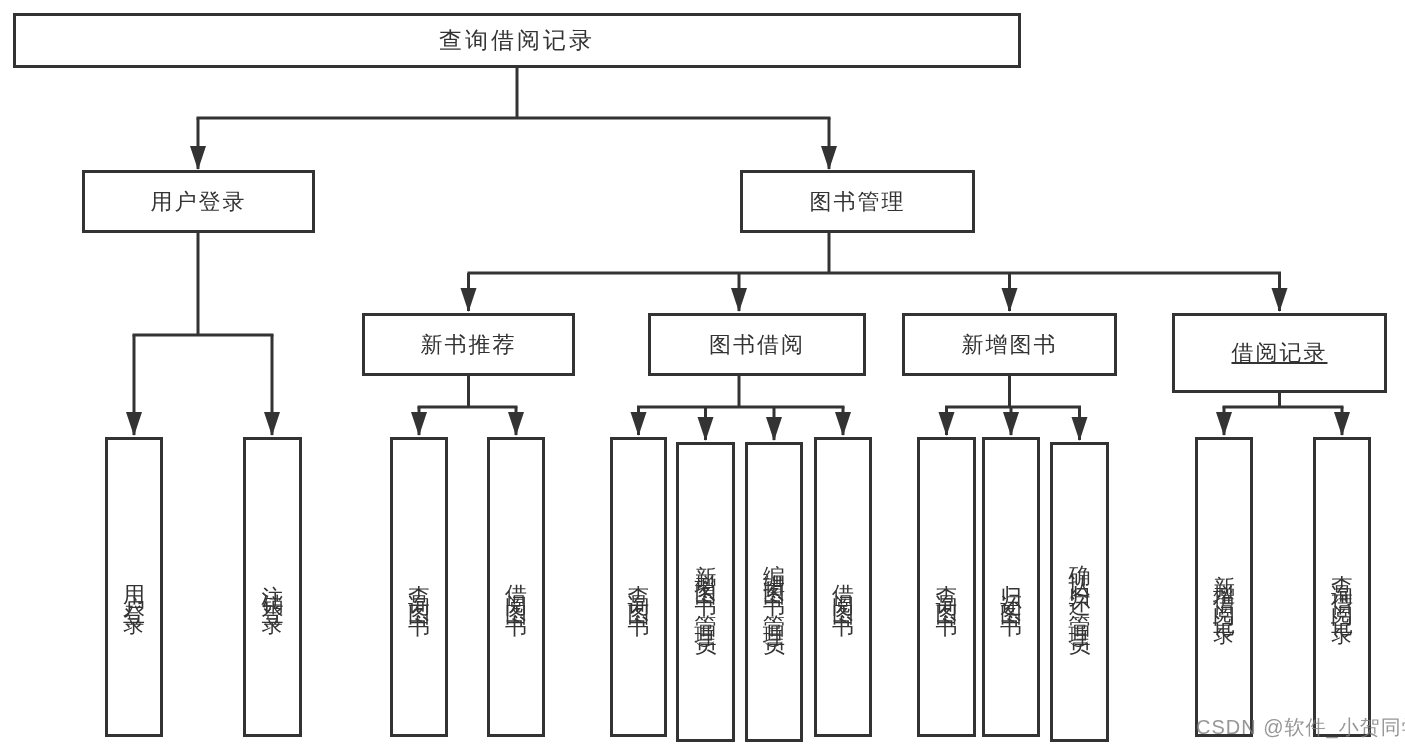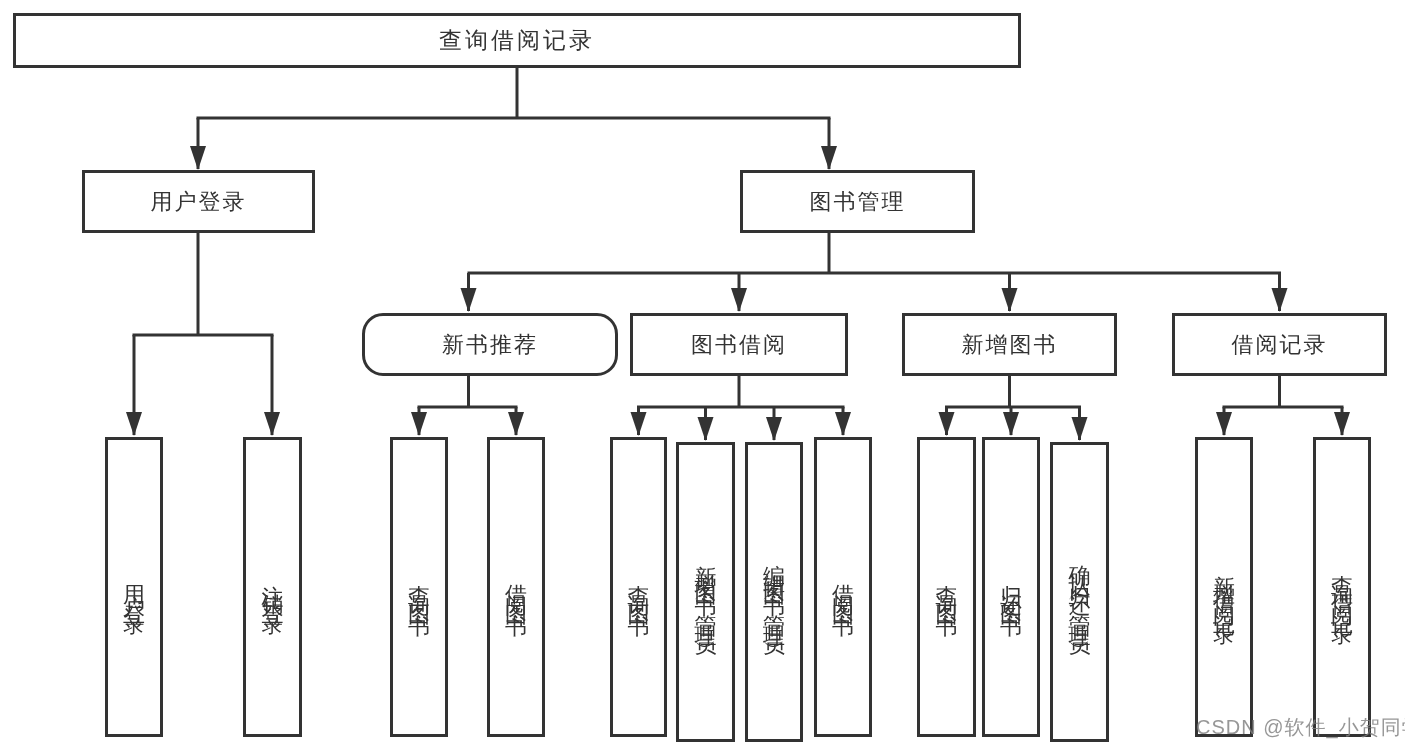--- a/index.html
+++ b/index.html
@@ -74,24 +74,24 @@
       <path d="M1224 407 V435" marker-end="url(#ah)"></path>
       <path d="M1342 407 V435" marker-end="url(#ah)"></path>
     </g>
   </svg>
 
   <div class="node h-node root-node" style="left:13px;top:13px;width:1008px;height:55px;">查询借阅记录</div>
 
   <div class="node h-node" style="left:82px;top:170px;width:233px;height:63px;">用户登录</div>
   <div class="node h-node" style="left:712px;top:170px;width:235px;height:63px;margin-left:28px;">图书管理</div>
 
-  <div class="node h-node" style="left:362px;top:313px;width:256px;height:63px;border-radius:21px;">新书推荐</div>
-  <div class="node h-node" style="left:630px;top:313px;width:218px;height:63px;">图书借阅</div>
+  <div class="node h-node" style="left:362px;top:313px;width:213px;height:63px;">新书推荐</div>
+  <div class="node h-node" style="left:648px;top:313px;width:218px;height:63px;">图书借阅</div>
   <div class="node h-node" style="left:902px;top:313px;width:215px;height:63px;">新增图书</div>
-  <div class="node h-node" style="left:1172px;top:313px;width:215px;height:63px;">借阅记录</div>
+  <div class="node h-node" style="left:1172px;top:313px;width:215px;height:80px;text-decoration:underline;">借阅记录</div>
 
   <div class="node v-node" style="left:105px;top:437px;width:58px;height:300px;">用户登录</div>
   <div class="node v-node" style="left:243px;top:437px;width:59px;height:300px;">注销登录</div>
 
   <div class="node v-node" style="left:390px;top:437px;width:58px;height:300px;">查询图书</div>
   <div class="node v-node" style="left:487px;top:437px;width:58px;height:300px;">借阅图书</div>
 
   <div class="node v-node" style="left:610px;top:437px;width:57px;height:300px;">查询图书</div>
   <div class="node v-node" style="left:676px;top:442px;width:59px;height:300px;">新增图书（管理员）</div>
   <div class="node v-node" style="left:745px;top:442px;width:58px;height:300px;">编辑图书（管理员）</div>

